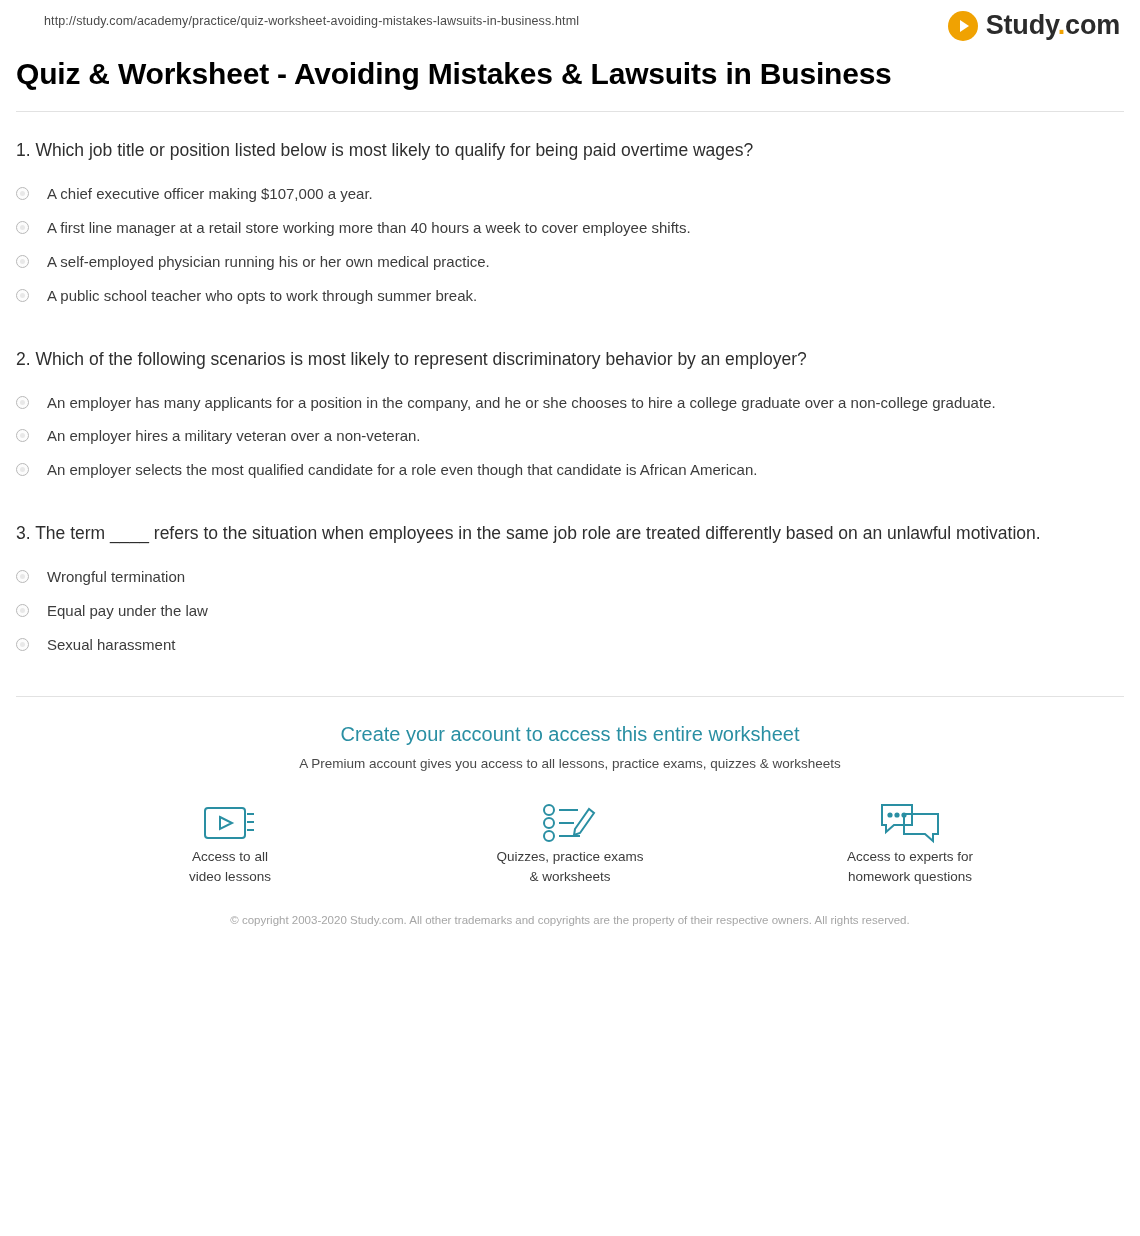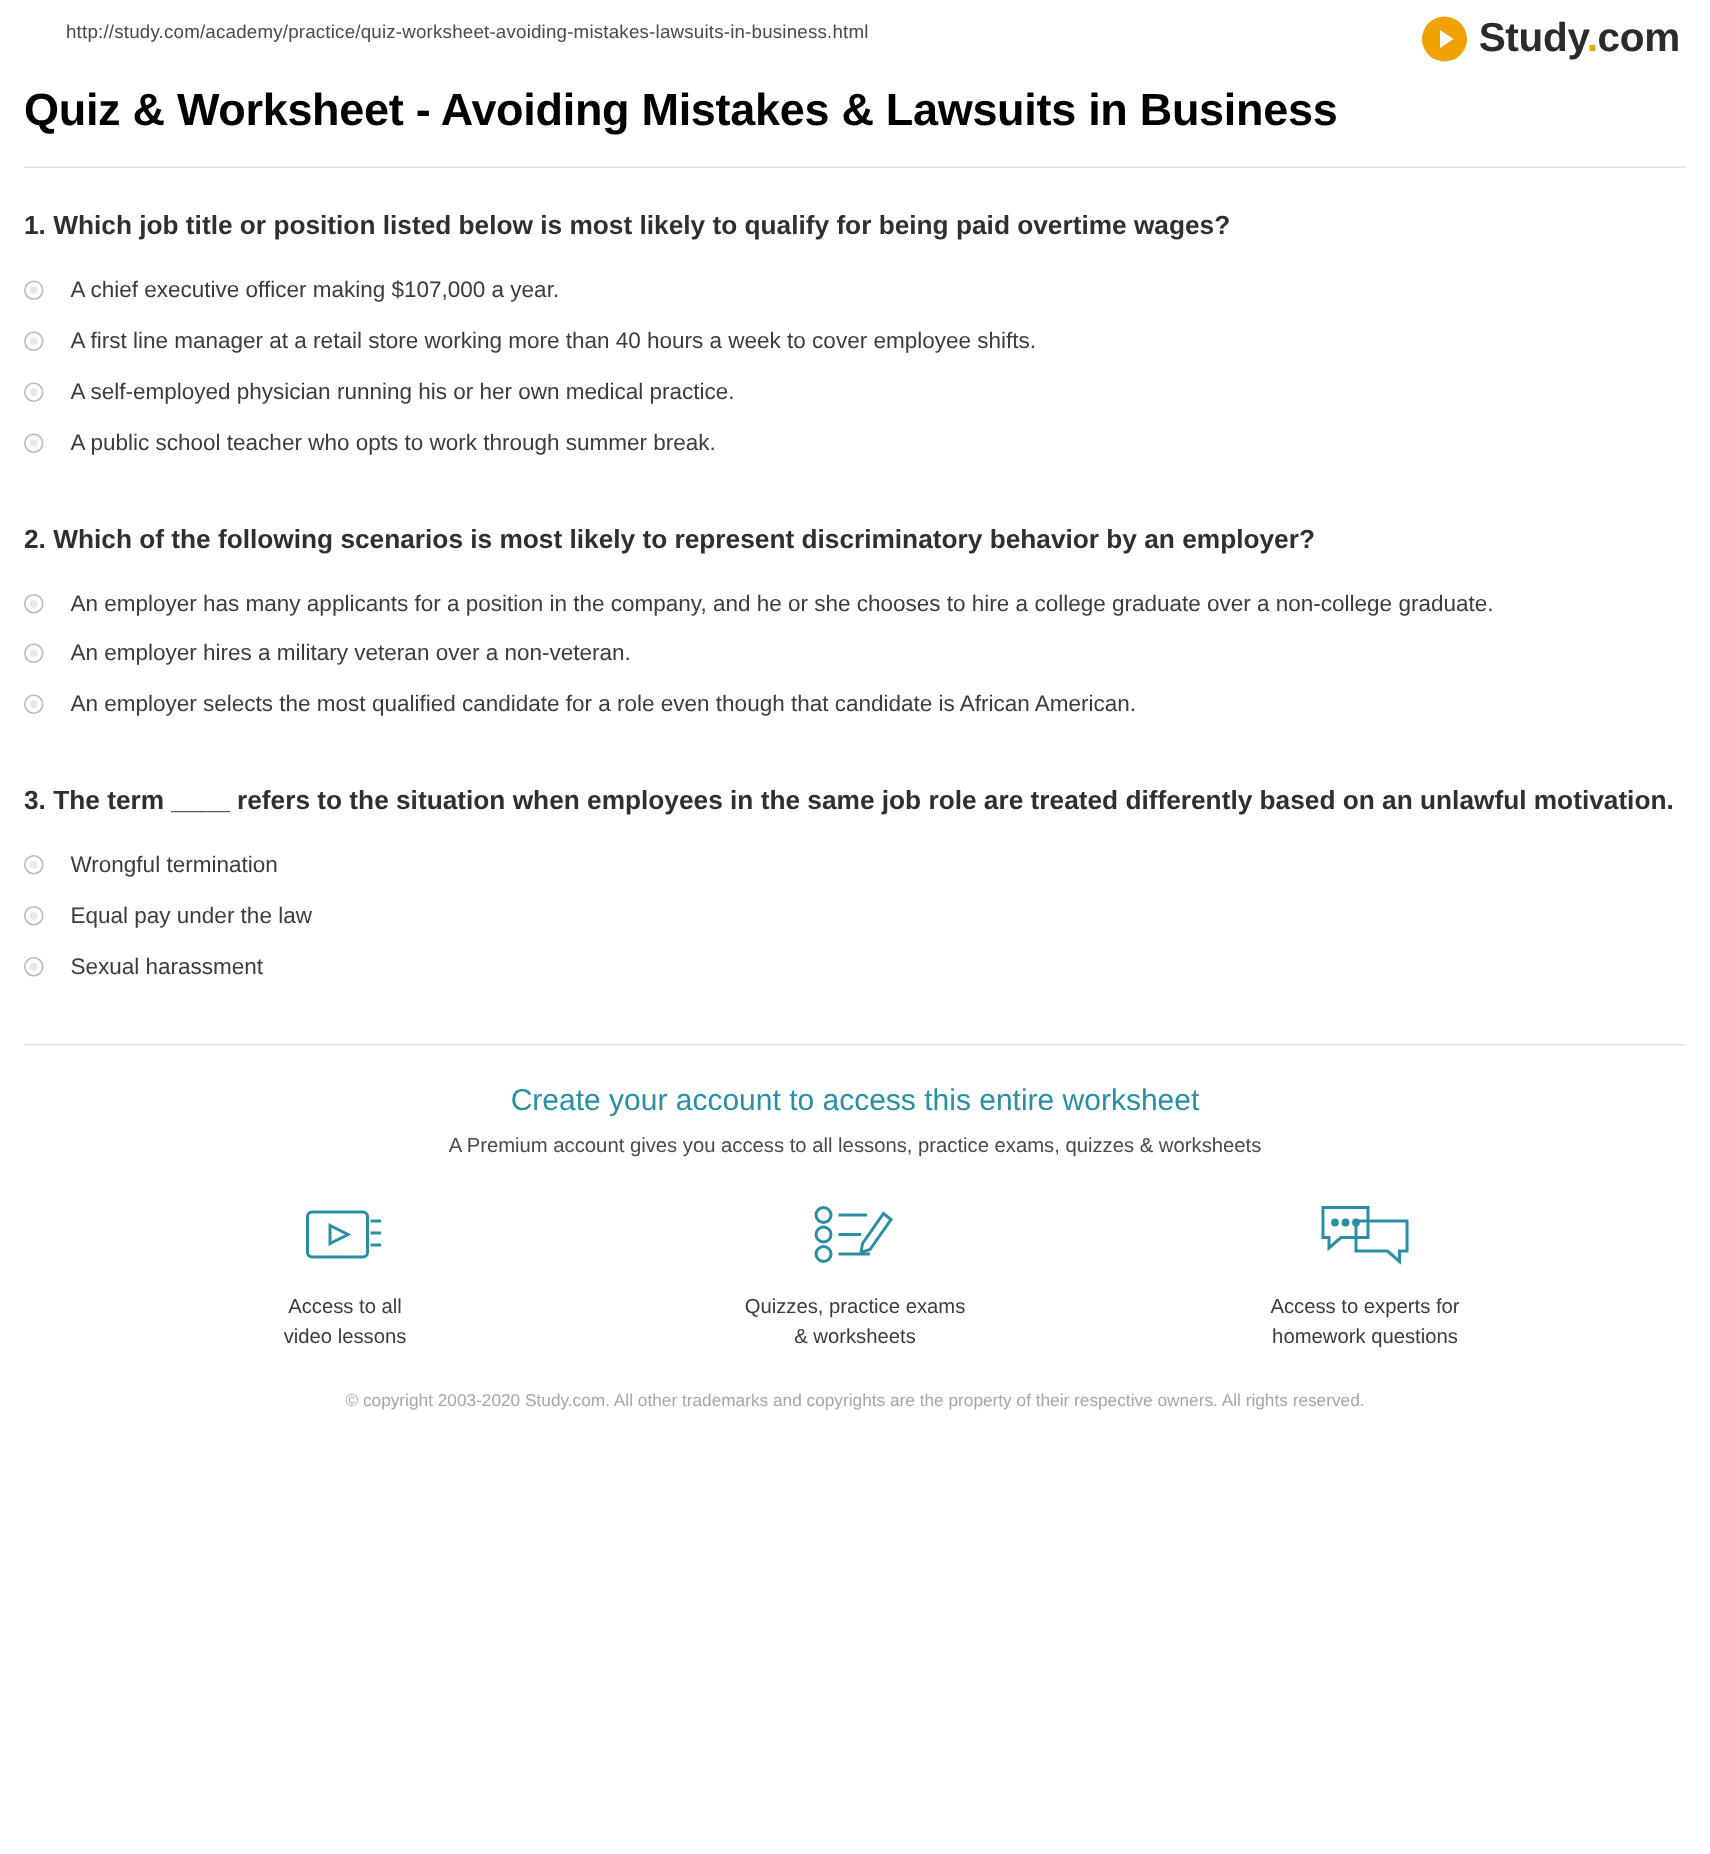--- a/index.html
+++ b/index.html
@@ -81,21 +81,21 @@
     border: none;
     border-top: 1px solid #e2e2e2;
     margin: 0 0 26px 0;
   }
 
   
   .question-block { margin-bottom: 34px; }
   .q-text {
     font-size: 17.5px;
     line-height: 1.42;
-    font-weight: bold;
+    font-weight: normal;
     color: #2f2f2f;
     margin: 0 0 14px 0;
   }
   .answers { margin: 0; padding: 0; list-style: none; }
   .answer {
     display: flex;
     align-items: flex-start;
     gap: 18px;
     padding: 7px 0;
   }
@@ -148,21 +148,20 @@
     display: flex;
     justify-content: center;
     gap: 150px;
     margin-bottom: 26px;
   }
   .feature {
     width: 190px;
     display: flex;
     flex-direction: column;
     align-items: center;
-    gap: 14px;
   }
   .feature-icon { height: 50px; display: flex; align-items: center; justify-content: center; }
   .feature-text {
     font-size: 13.5px;
     line-height: 1.45;
     color: #3c3c3c;
     text-align: center;
     white-space: pre-line;
   }
   .copyright {

